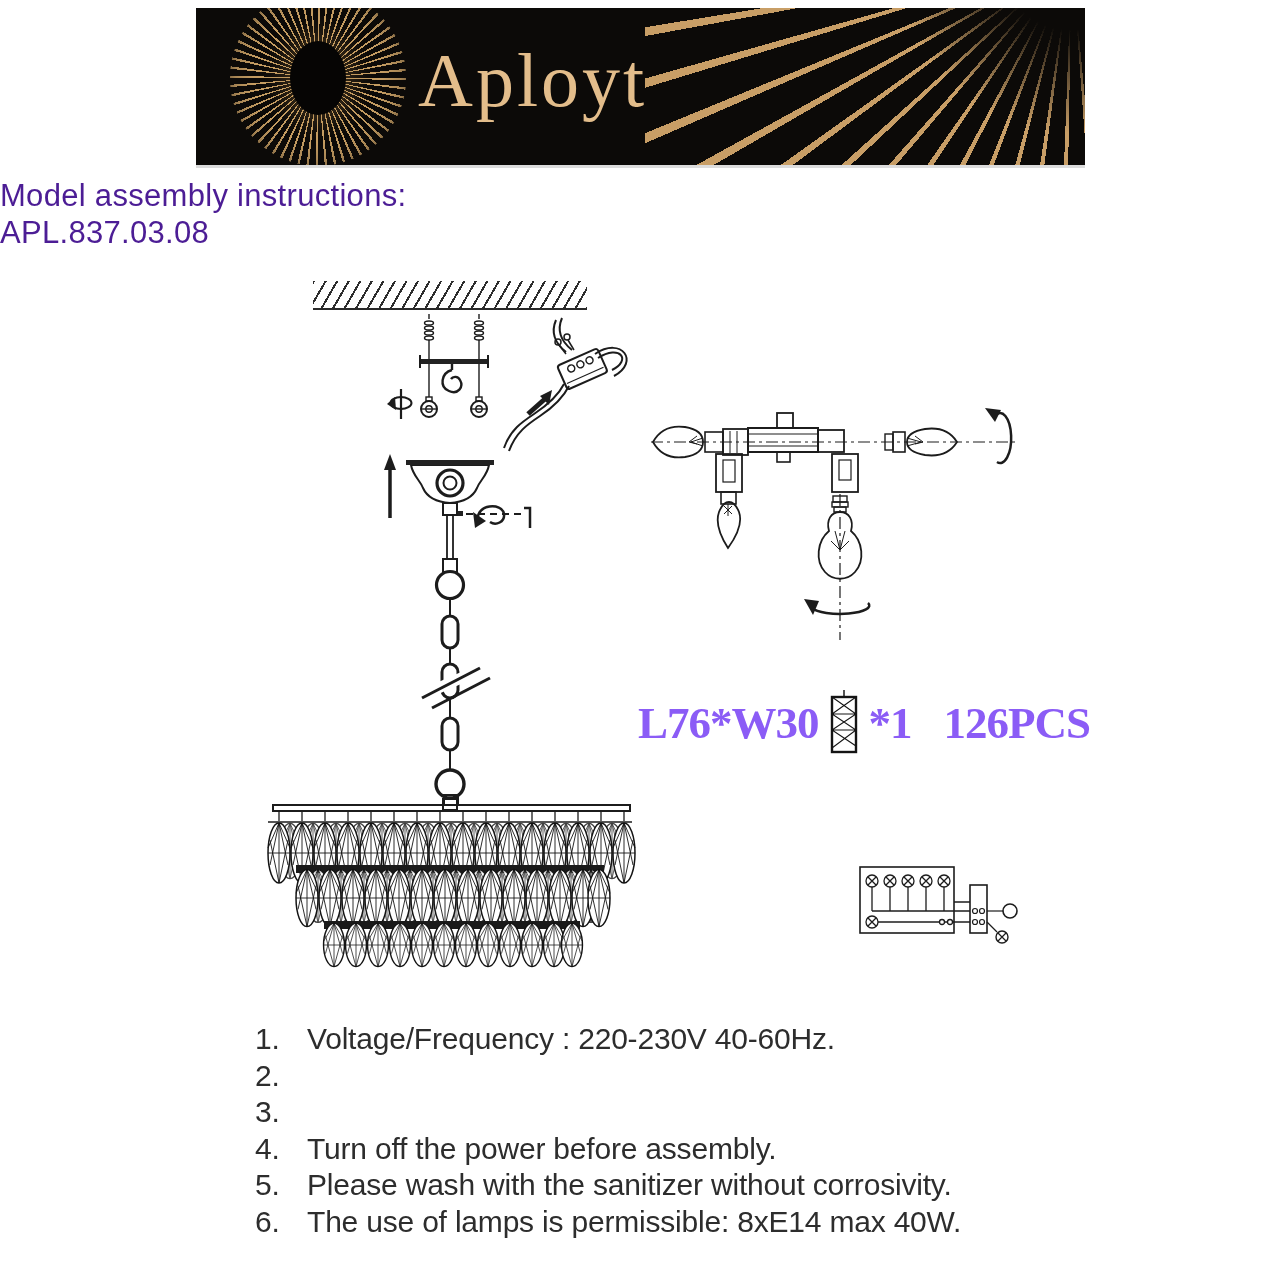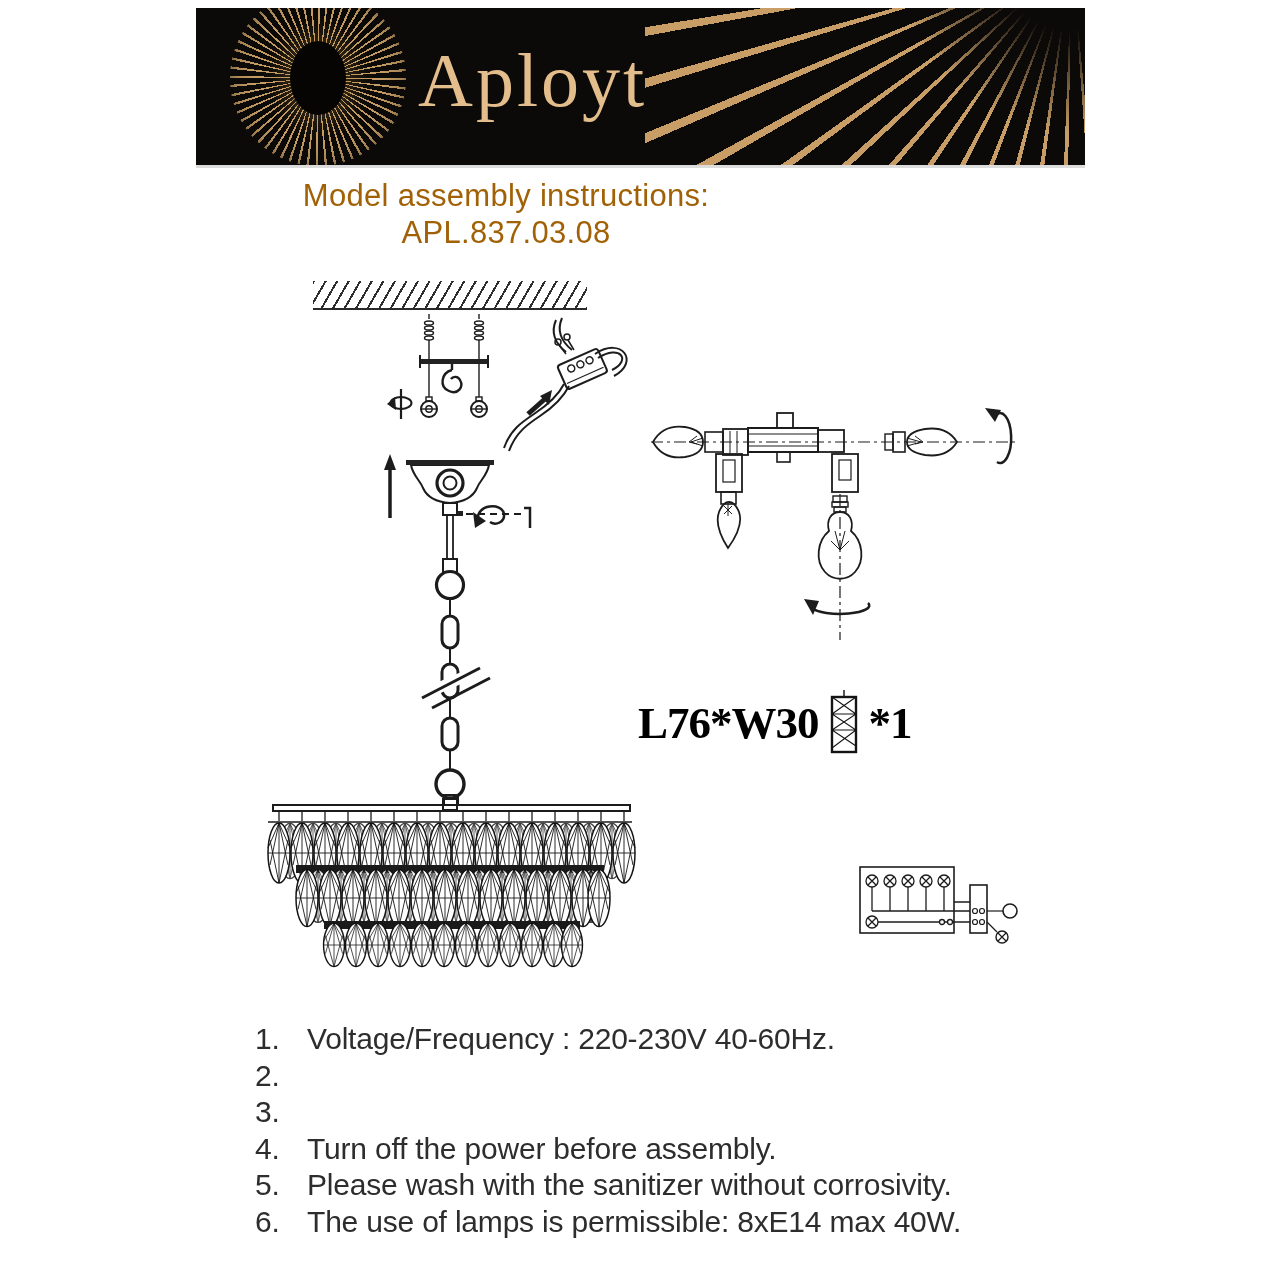--- a/index.html
+++ b/index.html
@@ -21,26 +21,26 @@
   .brand{left:222px;top:34px;font-family:"Liberation Serif",serif;font-weight:400;
        font-size:76px;line-height:76px;color:#e3bd8b;letter-spacing:3px;}
   .rays{right:0;top:0;width:440px;height:157px;
        background:repeating-conic-gradient(from 181deg at 97% -32%, #c89e66 0deg 1.15deg,
                   rgba(0,0,0,0) 1.15deg 6.55deg);}
   .rays-fade{right:0;top:0;width:440px;height:157px;
        background:radial-gradient(circle at 97% -32%, #0c0a08 0 72px,
                   rgba(12,10,8,.55) 115px, rgba(12,10,8,0) 175px);}
 
   
-  #title{left:0;top:177px;width:1012px;text-align:center;font-size:31px;line-height:37px;
-       color:#a16207;letter-spacing:.3px;}
+  #title{left:0;top:177px;width:1012px;text-align:left;font-size:31px;line-height:37px;
+       color:#4c1d95;letter-spacing:.3px;}
 
   
   #spec{left:638px;top:690px;display:flex;align-items:center;gap:9px;
-       font-family:"Liberation Serif",serif;font-weight:700;font-size:45px;color:#000000;
+       font-family:"Liberation Serif",serif;font-weight:700;font-size:45px;color:#8b5cf6;
        letter-spacing:-1px;}
 
   
   #list{left:255px;top:1021px;}
   .li{display:flex;font-size:30px;line-height:36.5px;color:#2d2d2d;letter-spacing:-.2px;}
   .li .num{width:52px;flex:0 0 52px;}
 
   .stroke{stroke:#1c1c1c;fill:none;}
 </style>
 </head>
@@ -297,20 +297,21 @@
 
 <div id="spec" class="abs">
   <span>L76*W30</span>
   <svg width="32" height="66" viewBox="0 0 32 66">
     <line x1="16" y1="0" x2="16" y2="7" class="stroke" stroke-width="1.5"></line>
     <rect x="4" y="7" width="24" height="55" fill="#fff" stroke="#141414" stroke-width="2.4"></rect>
     <path d="M4,7 L28,24 L4,40 L28,56 M28,7 L4,24 L28,40 L4,58 M4,24 H28 M4,40 H28" stroke="#141414" stroke-width="1.1" fill="none"></path>
   </svg>
   <span>*1</span>
   <span style="width:14px"></span>
+  <span>126PCS</span>
 </div>
 
 <svg class="abs" style="left:852px;top:855px" width="220" height="108" viewBox="0 0 220 108">
   <rect x="8" y="12" width="94" height="66" class="stroke" stroke-width="1.6"></rect>
   <g class="stroke" stroke-width="1.3">
     <circle cx="20" cy="26" r="6"></circle>
       <path d="M16,22 l8,8 m0,-8 l-8,8"></path>
     <circle cx="38" cy="26" r="6"></circle>
       <path d="M34,22 l8,8 m0,-8 l-8,8"></path>
     <circle cx="56" cy="26" r="6"></circle>

